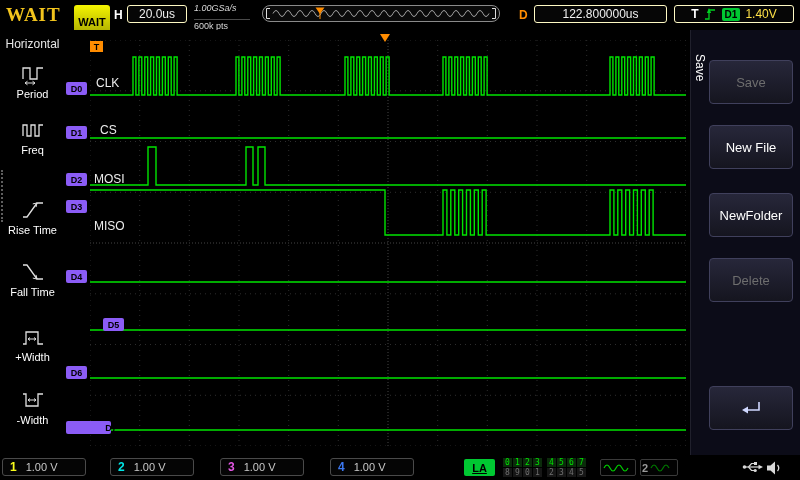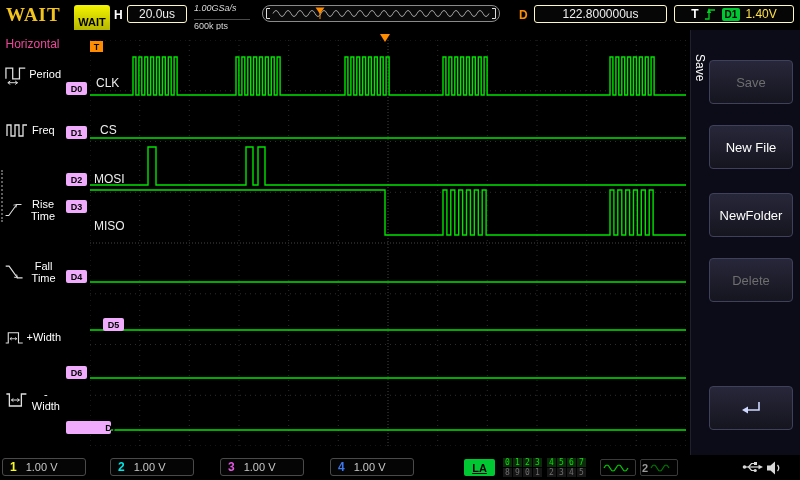--- a/index.html
+++ b/index.html
@@ -23,29 +23,29 @@
             border-radius:8px;background:#0a0a0a;overflow:hidden;}
   .dlabel{position:absolute;left:519px;top:8px;color:#ff8c00;font-weight:bold;font-size:12px;}
   .delay-box{position:absolute;left:534px;top:5px;width:133px;height:18px;}
   .trig-box{position:absolute;left:674px;top:5px;width:120px;height:18px;gap:5px;}
   .tlbl{color:#fff;font-weight:bold;font-size:12px;}
   .tsrc{background:#00c832;color:#000;font-weight:bold;font-size:10px;border-radius:2px;
         height:13px;padding:0 3px;display:flex;align-items:center;}
   .tlevel{color:#fde047;font-size:12px;}
   
   .leftmenu{position:absolute;left:0;top:30px;width:65px;height:425px;background:#000;}
-  .lm-title{position:absolute;left:0;top:7px;width:65px;text-align:center;color:#ec4899;font-size:12px;}
-  .lm-item{position:absolute;left:4px;width:57px;display:flex;align-items:center;
+  .lm-title{position:absolute;left:0;top:7px;width:65px;text-align:center;color:#e5e5e5;font-size:12px;}
+  .lm-item{position:absolute;left:4px;width:57px;display:flex;flex-direction:column;align-items:center;
            gap:2px;color:#fff;font-size:11px;cursor:default;text-align:center;}
   .lm-item svg{stroke:#e0e0e0;fill:none;stroke-width:1.3;}
   .scrolldots{position:absolute;left:1px;top:140px;height:52px;width:0;border-left:2px dotted #5e5e5e;}
   
   .stage{position:absolute;left:65px;top:30px;width:625px;height:425px;background:#000;}
   .gridsvg,.wavesvg{position:absolute;left:25px;top:10px;}
-  .dbadge{position:absolute;left:1px;width:21px;height:13px;background:#f0abfc;color:#000;
+  .dbadge{position:absolute;left:1px;width:21px;height:13px;background:#8b5cf6;color:#000;
           font-size:9px;font-weight:bold;border-radius:2px;display:flex;align-items:center;justify-content:center;}
   .chlabel{position:absolute;color:#ececec;font-size:12px;}
   .trig-corner{position:absolute;left:25px;top:11px;width:13px;height:11px;background:#ff8c00;color:#000;
                font-size:9px;font-weight:bold;display:flex;align-items:center;justify-content:center;}
   .trig-arrow{position:absolute;left:315px;top:4px;width:0;height:0;border-left:5px solid transparent;
               border-right:5px solid transparent;border-top:8px solid #ff8c00;}
   
   .rightmenu{position:absolute;left:690px;top:30px;width:110px;height:425px;background:#0c0c18;
              border-left:1px solid #20202c;}
   .rm-tab{position:absolute;left:2px;top:24px;color:#fff;font-size:12px;writing-mode:vertical-rl;}

